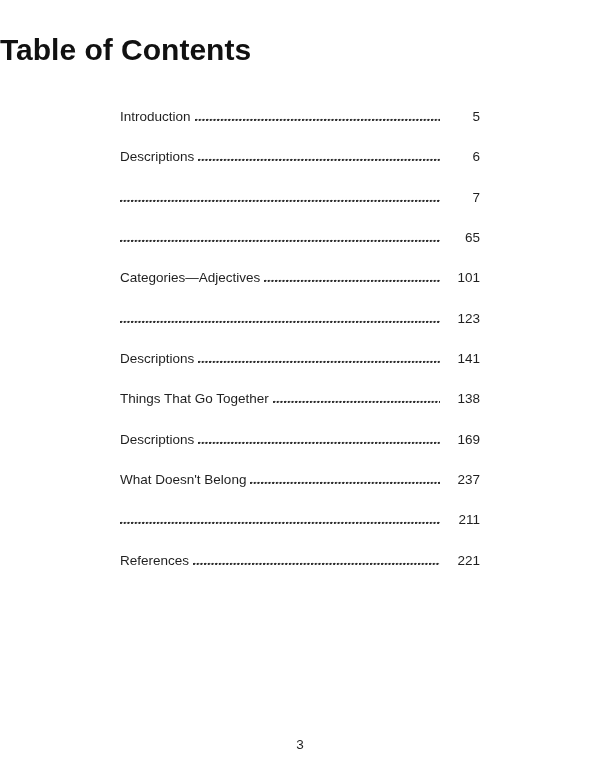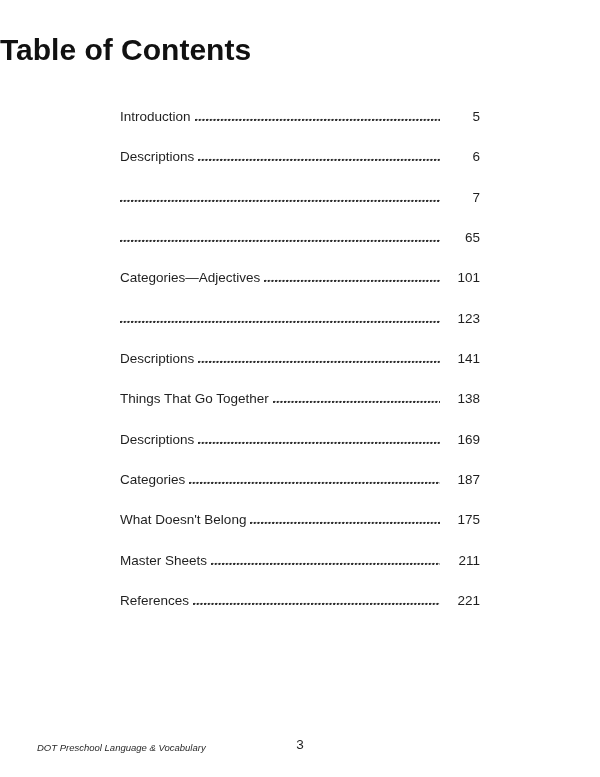--- a/index.html
+++ b/index.html
@@ -123,40 +123,33 @@
         <span class="label">Things That Go Together</span>
         <span class="dots"></span>
         <span class="pagenum">138</span>
       </div>
       <div class="entry">
         <span class="label">Descriptions</span>
         <span class="dots"></span>
         <span class="pagenum">169</span>
       </div>
       <div class="entry">
-        <span class="label">Categories</span>
+        <span class="label">What Doesn't Belong</span>
         <span class="dots"></span>
-        <span class="pagenum">187</span>
+        <span class="pagenum">237</span>
       </div>
       <div class="entry">
-        <span class="label">What Doesn't Belong</span>
-        <span class="dots"></span>
-        <span class="pagenum">175</span>
-      </div>
-      <div class="entry">
-        <span class="label">Master Sheets</span>
         <span class="dots"></span>
         <span class="pagenum">211</span>
       </div>
       <div class="entry">
         <span class="label">References</span>
         <span class="dots"></span>
         <span class="pagenum">221</span>
       </div>
     </div>
 
   <div class="footer-left">
-    <div>DOT Preschool Language &amp; Vocabulary</div>
   </div>
 
   <div class="page-num">3</div>
 
 </div>
 
 </body></html>

